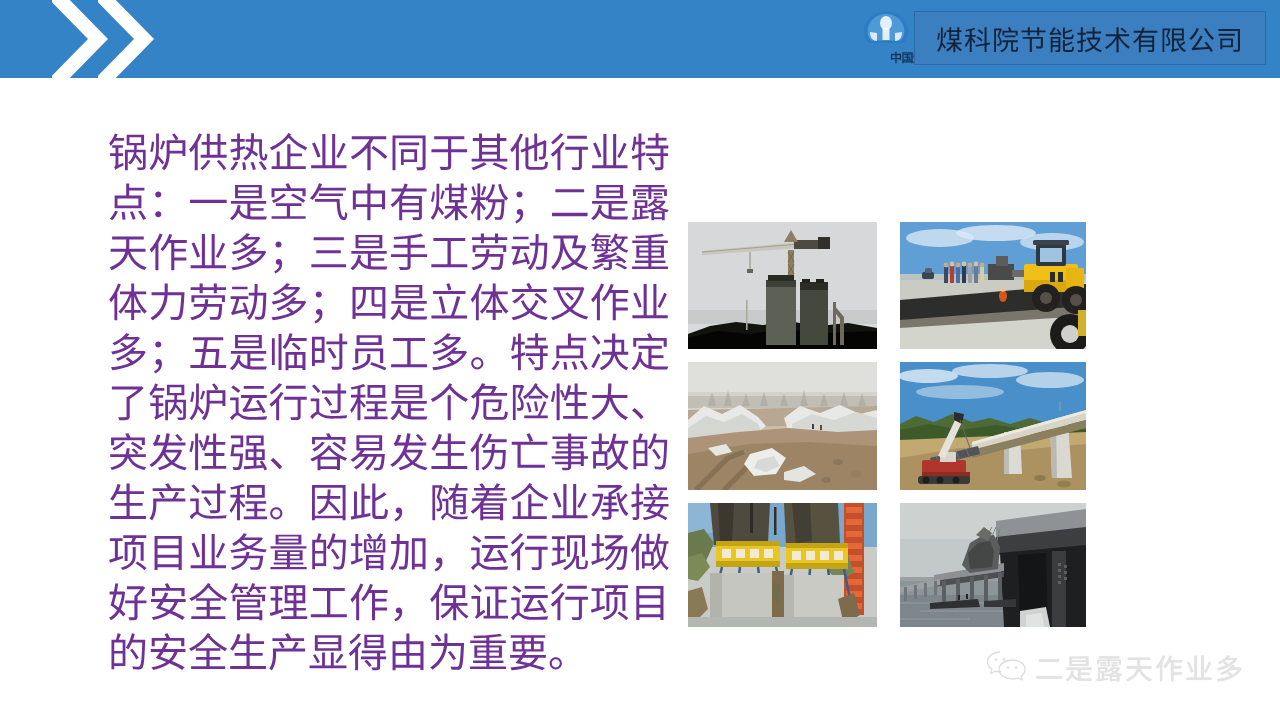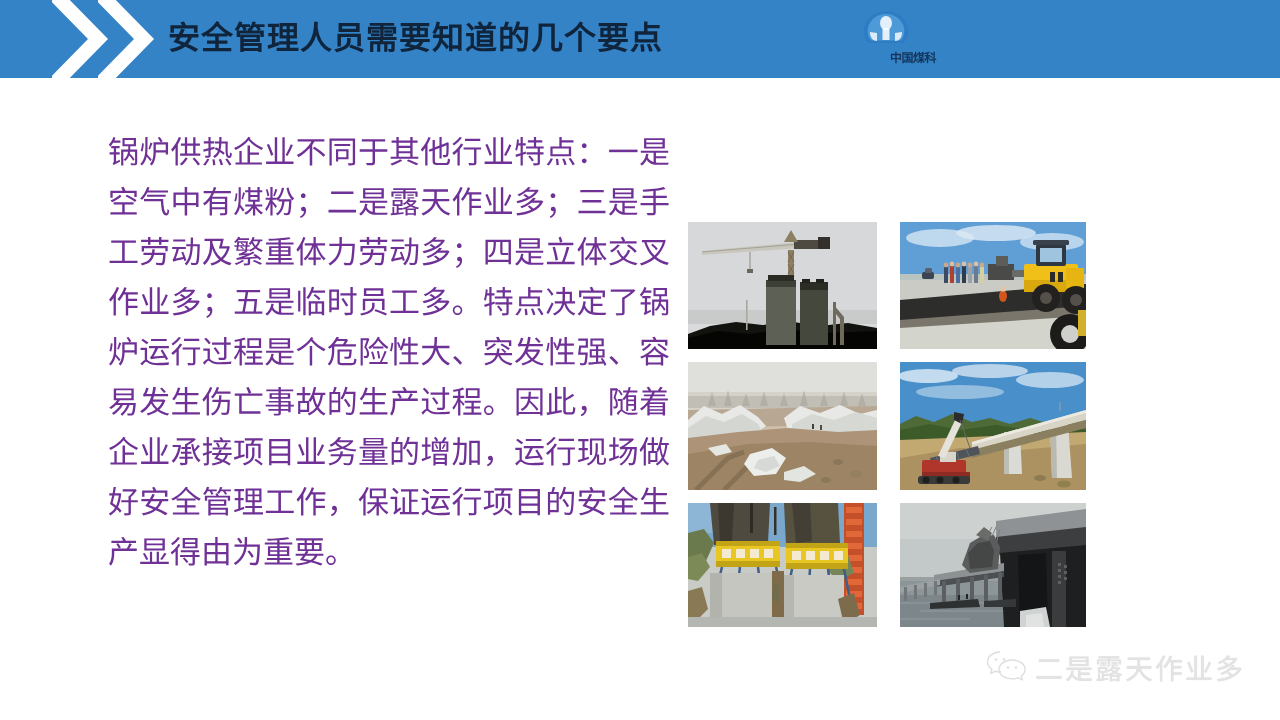--- a/index.html
+++ b/index.html
@@ -104,21 +104,21 @@
     letter-spacing: 1px;
     white-space: nowrap;
   }
 
   
   .body-text {
     position: absolute;
     left: 108px;
     top: 128px;
     width: 562px;
-    font-size: 31px;
+    font-size: 40px;
     line-height: 50px;
     color: #6f3196;
     text-align: justify;
     text-justify: inter-ideograph;
     letter-spacing: 0px;
     font-weight: normal;
   }
 
   
   .image-grid {
@@ -172,36 +172,38 @@
         <path d="M8 -6 L56 43 L8 92 L-12 92 L36 43 L-12 -6 Z" fill="#ffffff"></path>
       </svg>
     </span>
     <span class="chev chev-2">
       <svg width="70" height="86" viewBox="0 0 70 86" aria-hidden="true">
         <path d="M8 -6 L56 43 L8 92 L-12 92 L36 43 L-12 -6 Z" fill="#ffffff"></path>
       </svg>
     </span>
   </div>
 
-  <div class="header-title">安全管理人员需要知道的几个要点</div>
 
   <div class="logo-block">
     <span class="logo-emblem">
       <svg width="50" height="36" viewBox="0 0 50 36" aria-hidden="true">
         <path d="M25 1 C14 1 5 8 3 18 C2 24 4 30 8 33 L42 33 C46 30 48 24 47 18 C45 8 36 1 25 1 Z" fill="#2e7dc4"></path>
         <path d="M25 4 C16 4 8.5 10 7 18 C6 23 7.5 28 10.5 30.5 L39.5 30.5 C42.5 28 44 23 43 18 C41.5 10 34 4 25 4 Z" fill="#4e9ad8"></path>
         <ellipse cx="25" cy="13" rx="6" ry="7" fill="#ffffff" opacity="0.85"></ellipse>
         <rect x="21.5" y="18" width="7" height="12" fill="#ffffff" opacity="0.85"></rect>
         <path d="M9 22 C9 28 12 31 16 31 L16 23 Z" fill="#ffffff" opacity="0.8"></path>
         <path d="M41 22 C41 28 38 31 34 31 L34 23 Z" fill="#ffffff" opacity="0.8"></path>
       </svg>
     </span>
     <div class="logo-text">中国煤科</div>
   </div>
 
+  <div class="company-box">
+    <span class="company-name">煤科院节能技术有限公司</span>
+  </div>
 </div>
 
 <div class="body-text">锅炉供热企业不同于其他行业特点：一是空气中有煤粉；二是露天作业多；三是手工劳动及繁重体力劳动多；四是立体交叉作业多；五是临时员工多。特点决定了锅炉运行过程是个危险性大、突发性强、容易发生伤亡事故的生产过程。因此，随着企业承接项目业务量的增加，运行现场做好安全管理工作，保证运行项目的安全生产显得由为重要。</div>
 
 <div class="image-grid">
 
   <div class="photo col-l row-1">
     <svg width="189" height="127" viewBox="0 0 189 127" preserveAspectRatio="none" aria-hidden="true">
       <rect width="189" height="127" fill="#d8dadb"></rect>
       <rect y="0" width="189" height="95" fill="#d6d8d9"></rect>

